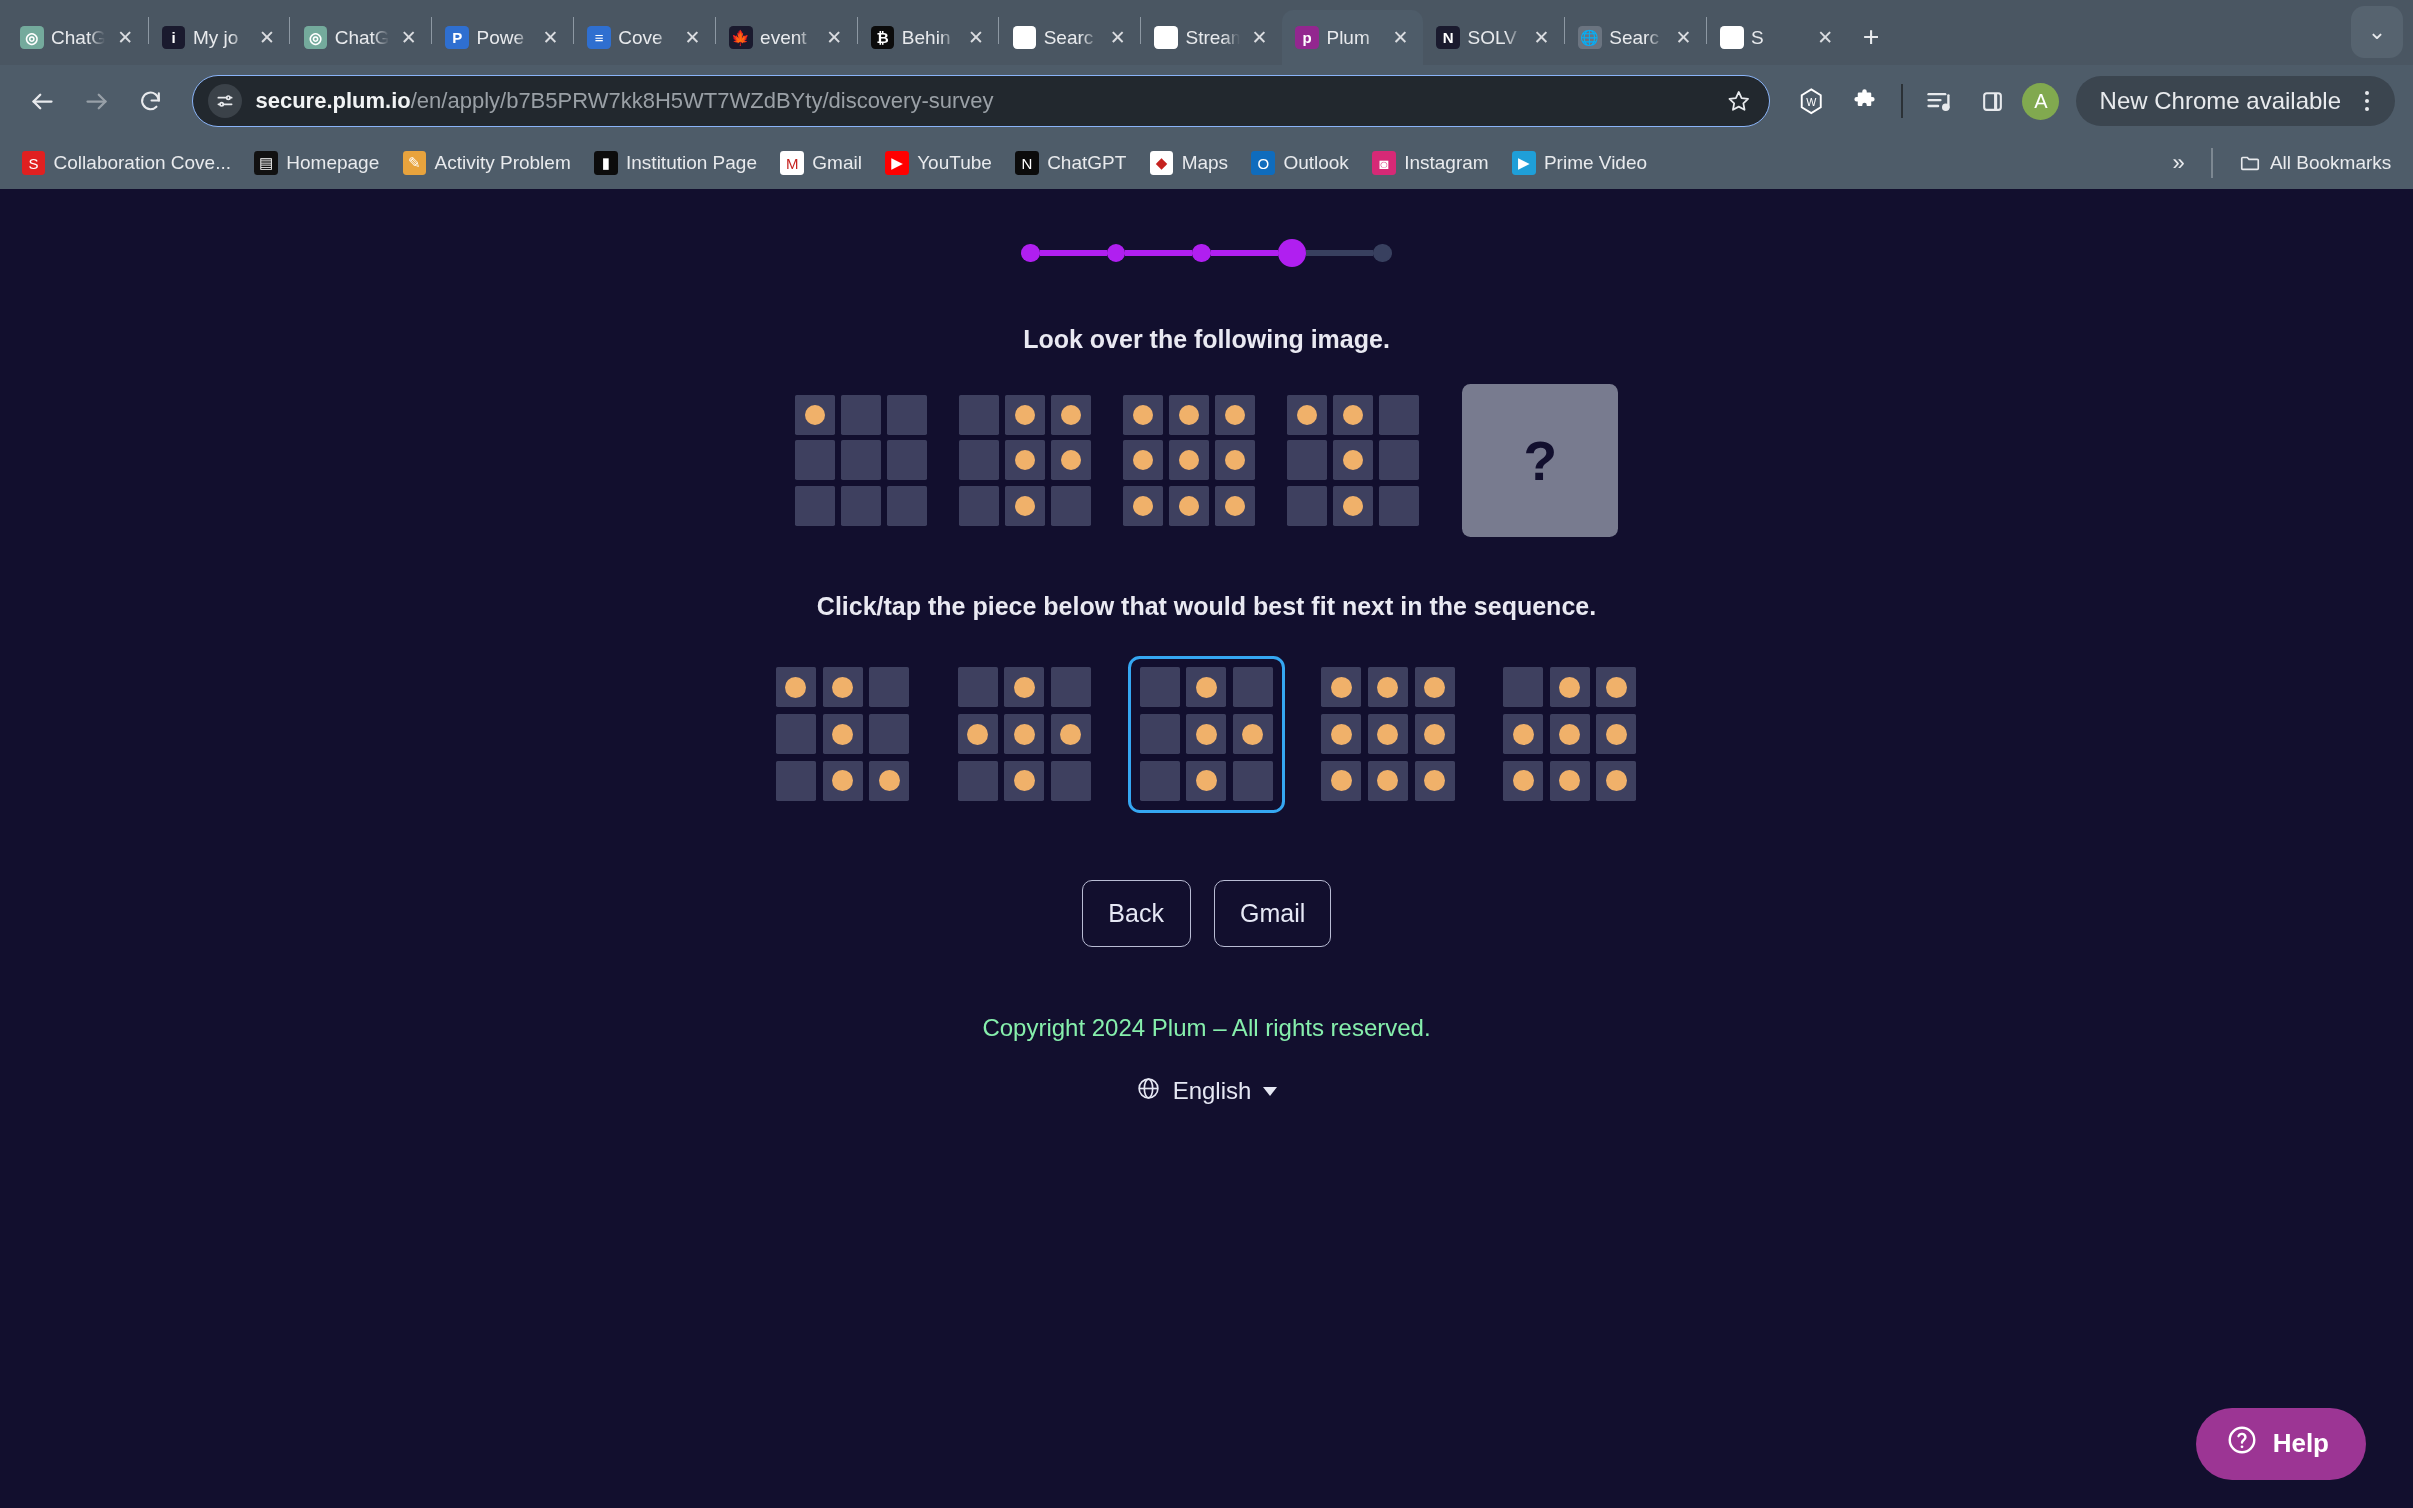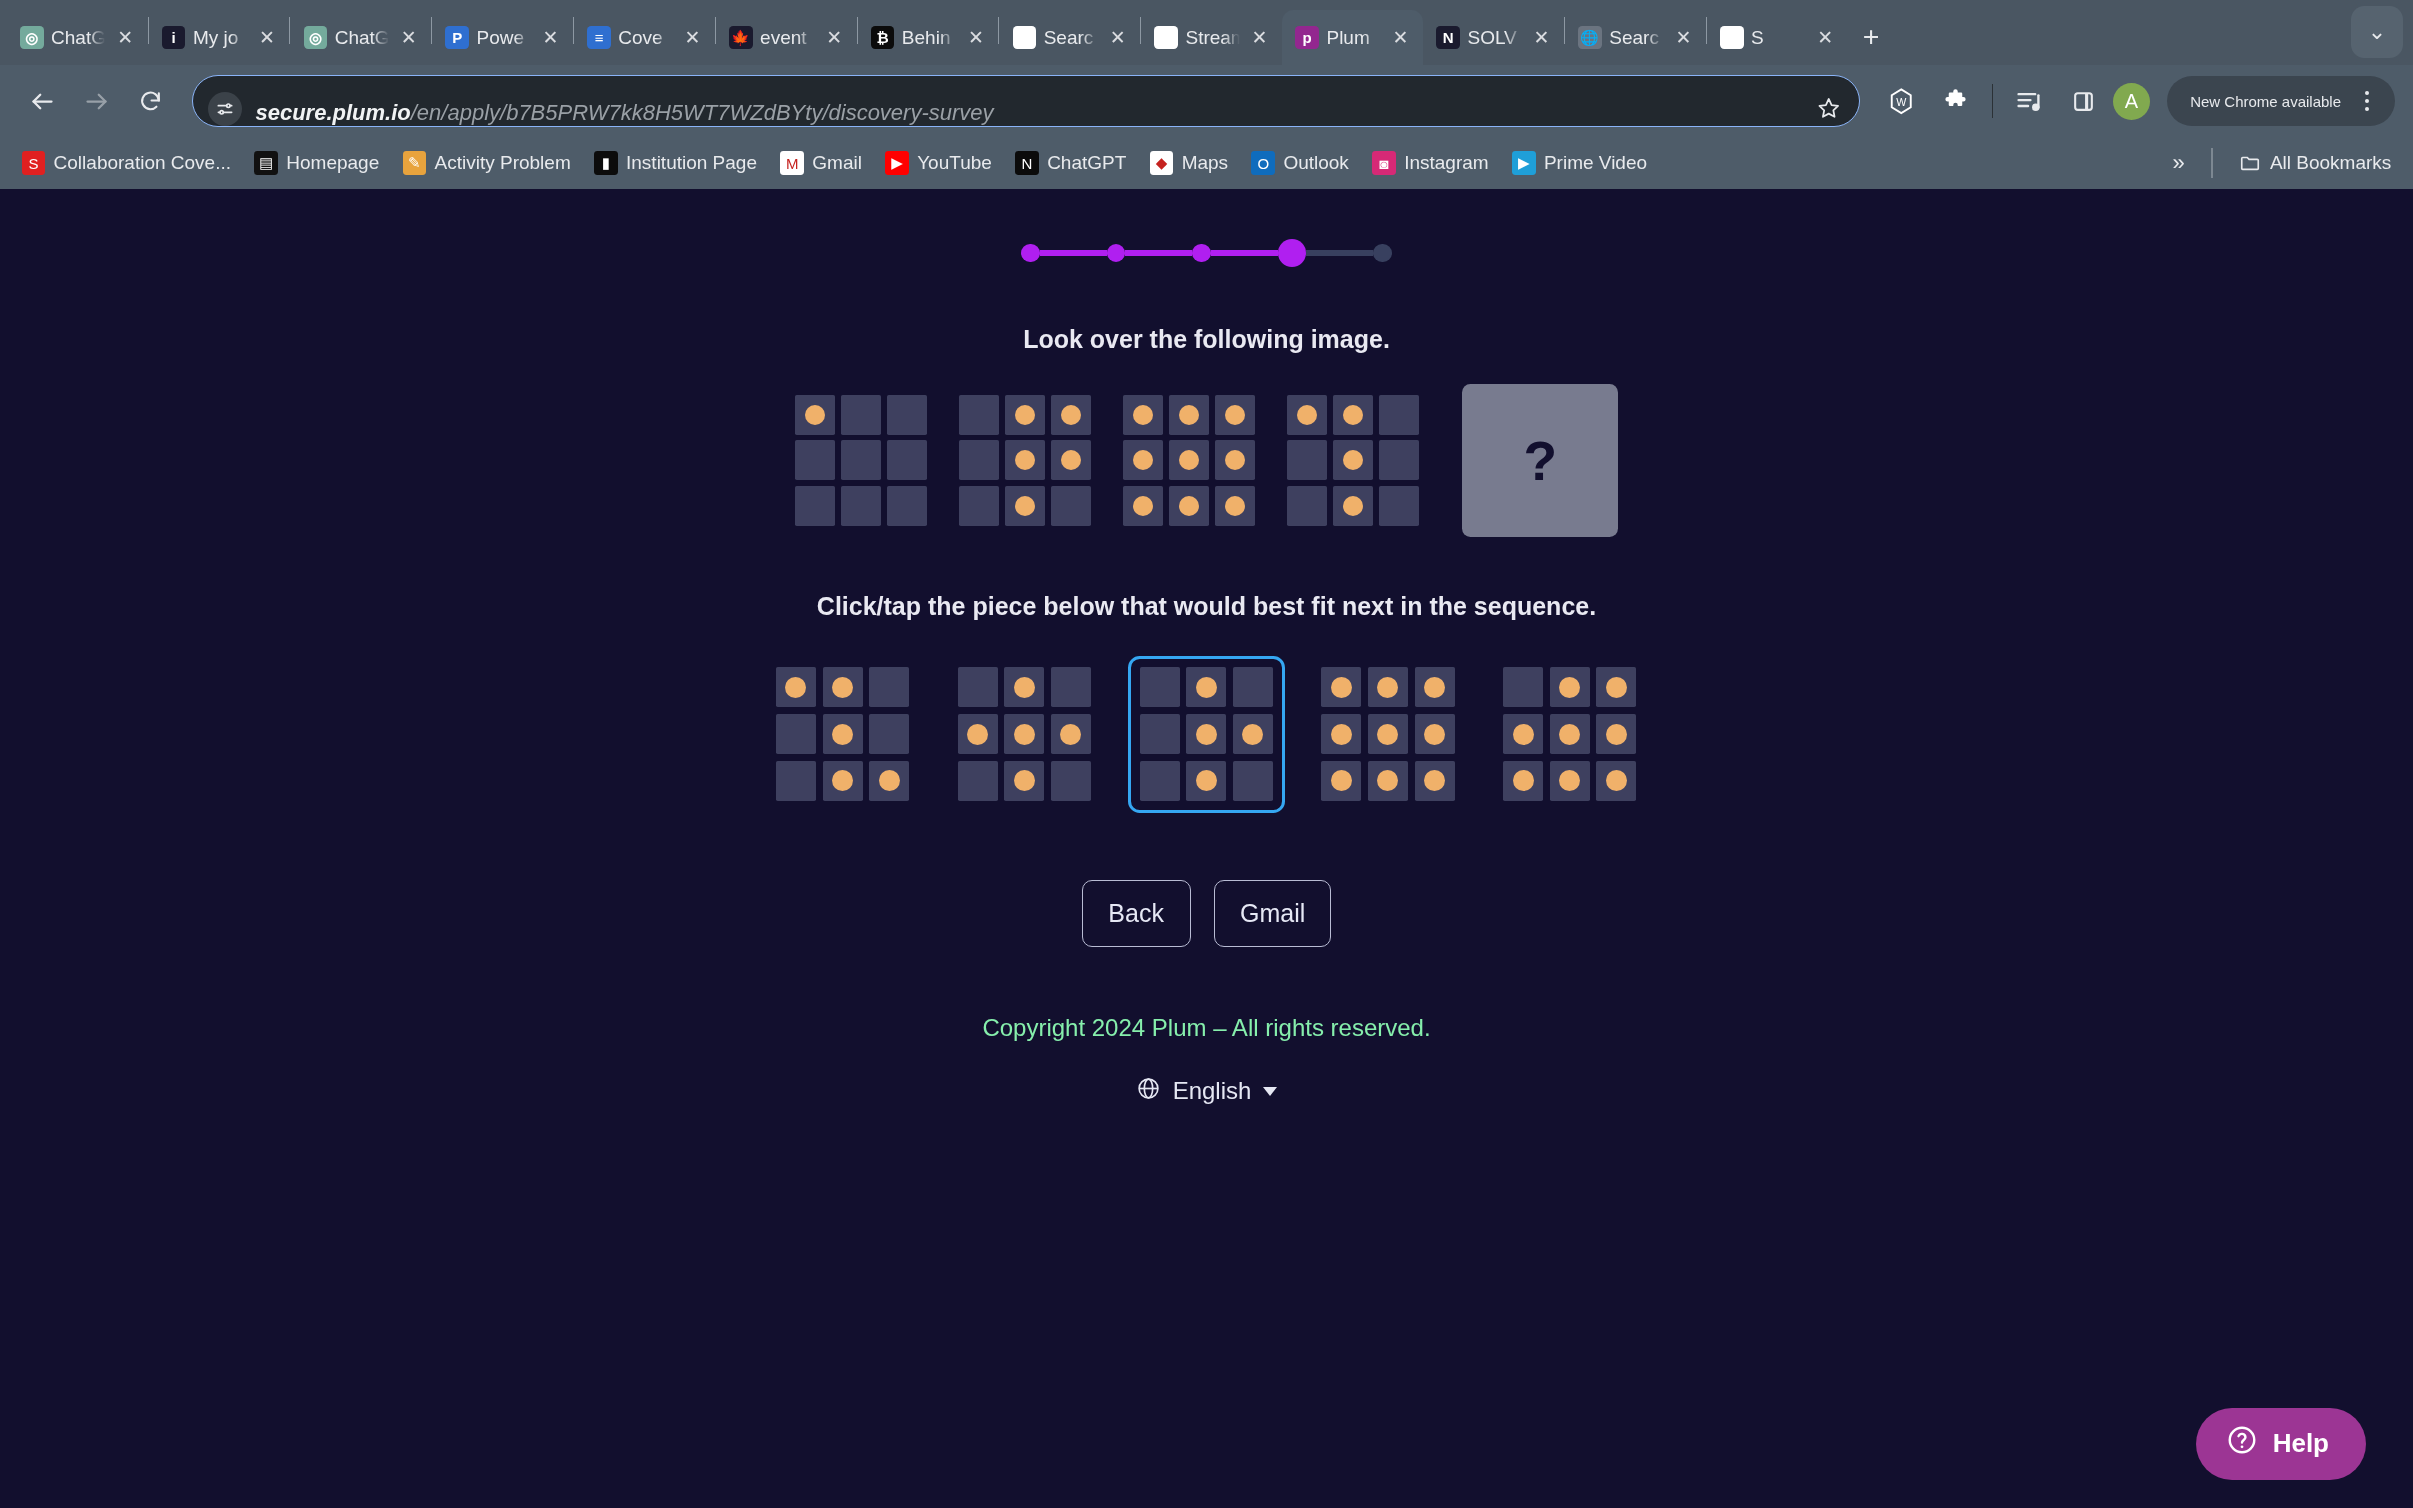--- a/index.html
+++ b/index.html
@@ -87,25 +87,24 @@
     color: #e8eaed; border-radius: 50%;
   }
   .tb-icon svg { display:block; }
   .omnibox {
     flex: 1 1 auto;
     height: 52px;
     background: #22282e;
     border: 1.7px solid #8ab4f8;
     border-radius: 27px;
     display: flex;
-    align-items: flex-end;
+    align-items: center;
     padding: 0 11.7px 0 15px;
     margin: 0 11.7px;
     gap: 13.4px;
-    font-style: italic;
   }
   .omni-lead {
     width: 34px; height: 34px; flex:none;
     border-radius: 50%;
     background: #3b4249;
     display:flex; align-items:center; justify-content:center;
   }
   .omni-url {
     flex: 1 1 auto;
     font-size: 22px;
@@ -122,21 +121,21 @@
     display:flex; align-items:center; justify-content:center;
   }
   .chrome-pill {
     height: 50px; flex: none;
     background: #3b454f;
     border-radius: 25px;
     display: flex; align-items: center; gap: 11.7px;
     padding: 0 13.4px 0 23.5px;
     margin-left: 11.7px;
   }
-  .chrome-pill .cp-label { color: #e8eaed; font-size: 15px; white-space: nowrap; }
+  .chrome-pill .cp-label { color: #e8eaed; font-size: 24px; white-space: nowrap; }
   .kebab { width: 28.5px; display:flex; flex-direction:column; align-items:center; gap:4.2px; }
   .kebab i { width: 4.2px; height: 4.2px; background: #e8eaed; border-radius: 50%; display:block; }
 
   .bookmarks {
     height: 52px;
     background: #4e5c69;
     display: flex;
     align-items: center;
     padding: 0 11.7px;
     gap: 3.4px;

